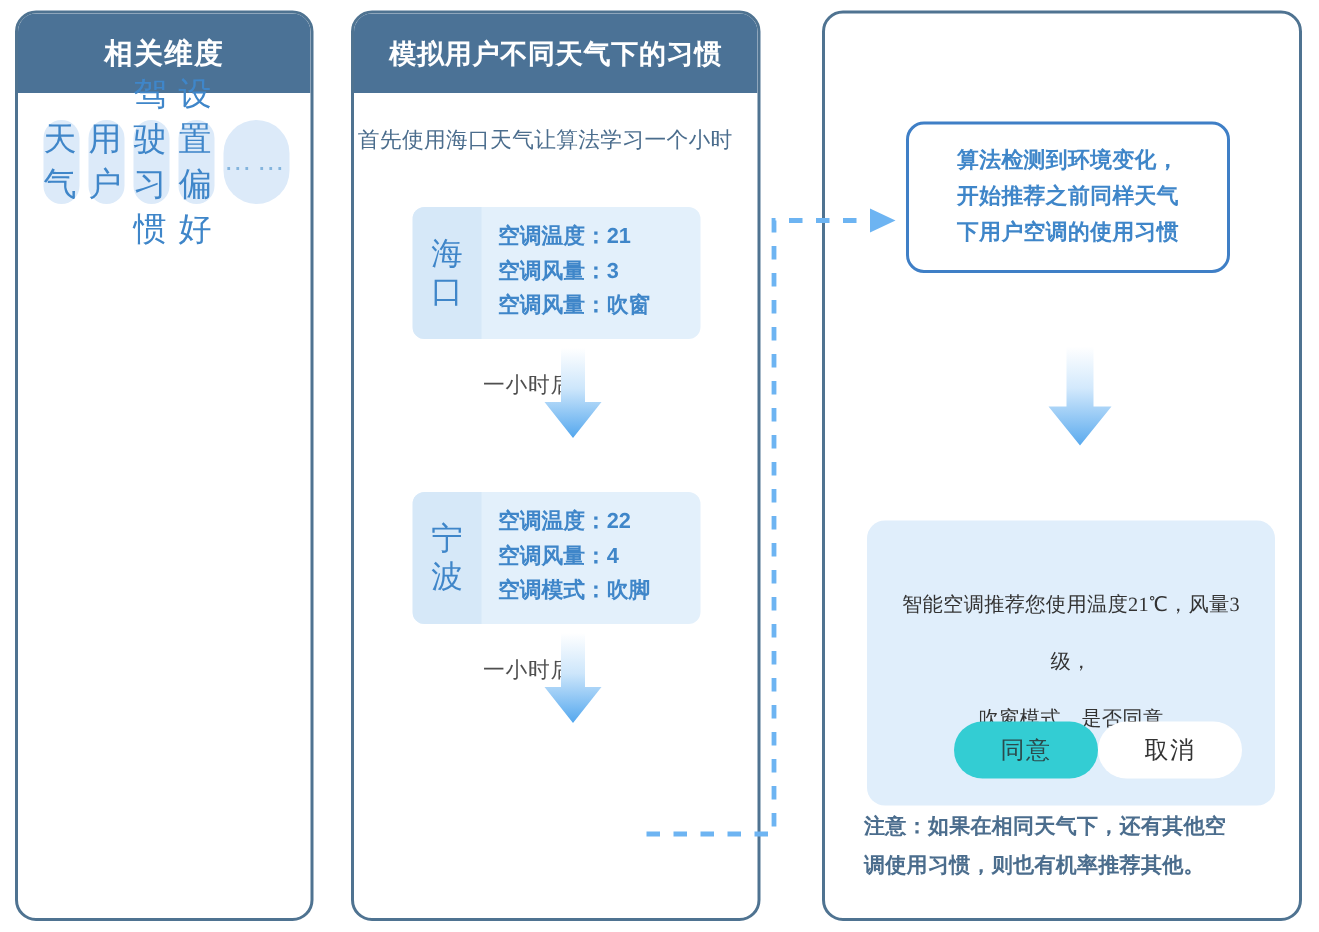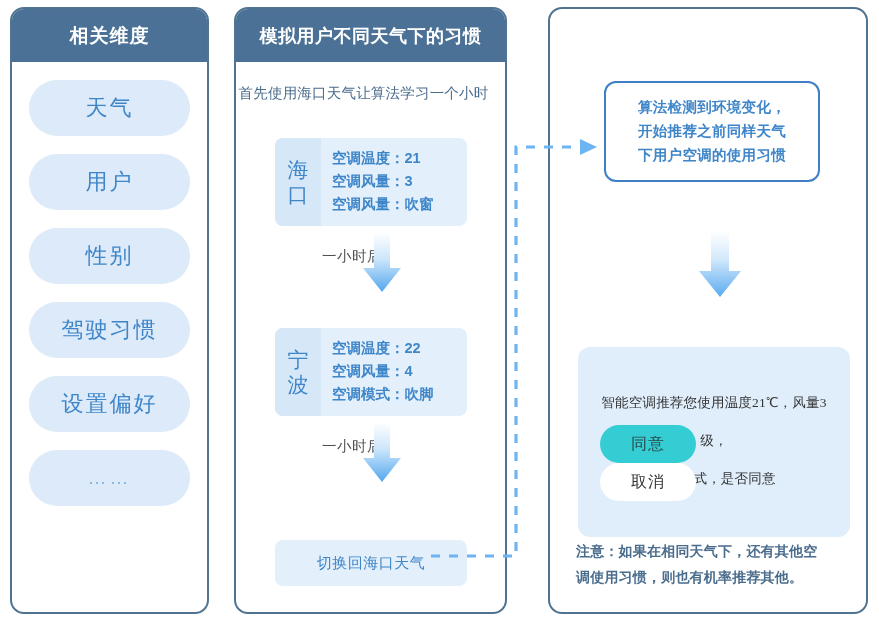--- a/index.html
+++ b/index.html
@@ -49,22 +49,22 @@
     top: 7px;
     width: 199px;
     height: 607px;
   }
   #panel-dimensions .panel-header {
     height: 53px;
   }
   .dim-list {
     padding: 18px 17px 10px 17px;
     display: flex;
-    flex-direction: column;
-    gap: 18px;
+    flex-direction: row;
+    gap: 6px;
   }
   .dim-pill {
     height: 56px;
     border-radius: 28px;
     background: #dceaf9;
     color: #3f86c9;
     font-size: 22px;
     letter-spacing: 2px;
     display: flex;
     align-items: center;
@@ -224,26 +224,25 @@
     padding: 37px 22px 0 22px;
     text-align: center;
     font-size: 13.5px;
     color: #333333;
     line-height: 38px;
     letter-spacing: 0.2px;
   }
   .dialog-actions {
     position: absolute;
     left: 0; right: 0;
-    bottom: 36px;
+    bottom: 18px;
     display: flex;
     justify-content: flex-end;
     padding: 0 22px;
     box-sizing: border-box;
-    flex-direction: column;
   }
   .dlg-btn {
     width: 96px;
     height: 38px;
     border-radius: 19px;
     border: none;
     font-size: 16px;
     font-family: inherit;
     letter-spacing: 1px;
     cursor: pointer;
@@ -283,21 +282,20 @@
 </head>
 <body>
 
 <div class="stage">
 
   <section class="panel" id="panel-dimensions">
     <div class="panel-header">相关维度</div>
     <div class="dim-list">
       <div class="dim-pill">天气</div>
       <div class="dim-pill">用户</div>
-      <div class="dim-pill">性别</div>
       <div class="dim-pill">驾驶习惯</div>
       <div class="dim-pill">设置偏好</div>
       <div class="dim-pill muted">……</div>
     </div>
   </section>
 
   <section class="panel" id="panel-simulation">
     <div class="panel-header">模拟用户不同天气下的习惯</div>
 
     <div class="sim-body">
@@ -345,21 +343,20 @@
         <defs>
           <linearGradient id="gradArrow2" x1="0" y1="0" x2="0" y2="1">
             <stop offset="0%" stop-color="#ffffff"></stop>
             <stop offset="45%" stop-color="#cde6fb"></stop>
             <stop offset="100%" stop-color="#53a7ee"></stop>
           </linearGradient>
         </defs>
         <path d="M12 0 H28 V36 H39 L20 60 L1 36 H12 Z" fill="url(#gradArrow2)"></path>
       </svg>
 
-      <div id="switch-back-card">切换回海口天气</div>
     </div>
   </section>
 
   <section class="panel" id="panel-recommendation">
     <div class="rec-body">
 
       <div id="detection-box">
         <div>算法检测到环境变化，</div>
         <div>开始推荐之前同样天气</div>
         <div>下用户空调的使用习惯</div>

